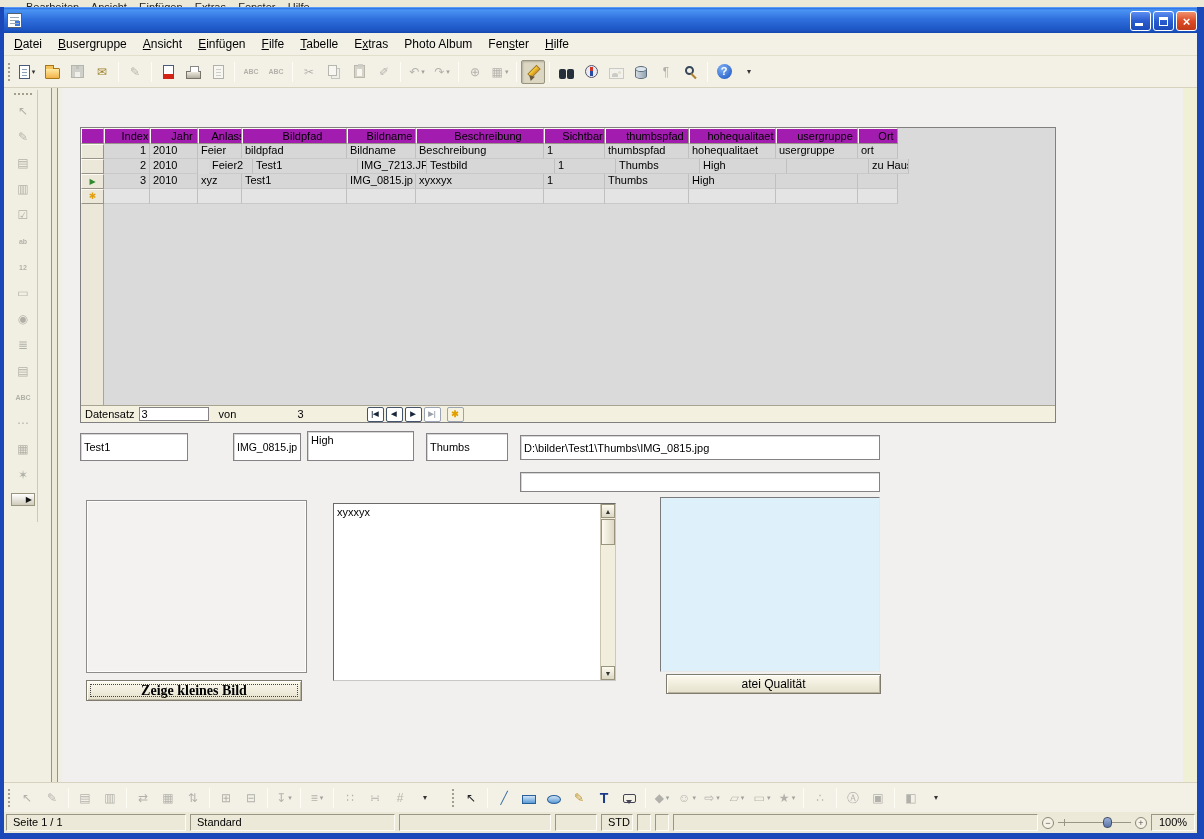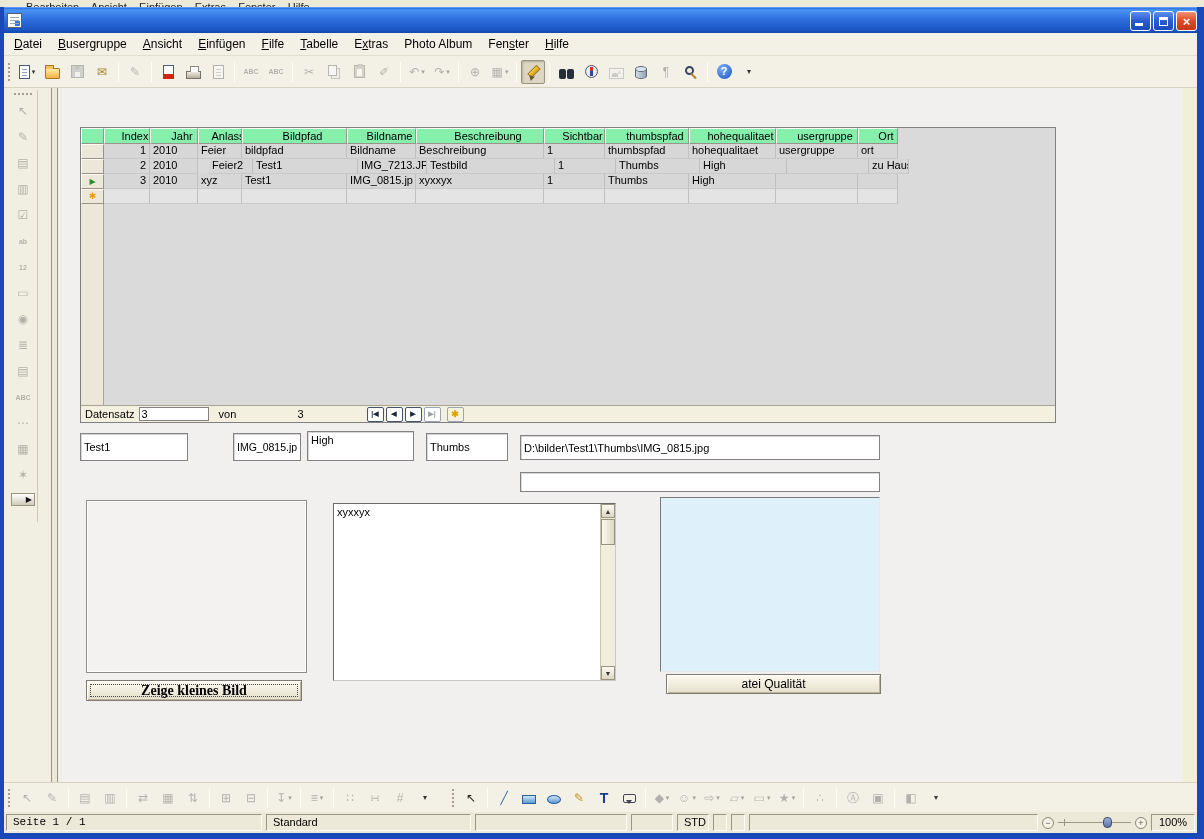--- a/index.html
+++ b/index.html
@@ -92,21 +92,21 @@
   
   .docarea{position:absolute;left:62px;top:88px;width:1121px;height:694px;background:#f1f0ee;}
   .vsplit{position:absolute;left:51px;top:88px;width:7px;height:694px;background:#ece9d8;border-left:1px solid #98948a;border-right:1px solid #98948a;}
   .palestrip{position:absolute;left:1183px;top:88px;width:14px;height:694px;background:#eff0d6;}
   .rscroll{position:absolute;left:1197px;top:330px;width:6px;height:32px;background:#1a3fa8;border-radius:3px;}
   
   .tablectl{position:absolute;left:80px;top:127px;width:976px;height:296px;background:#dadada;border:1px solid #808080;}
   .tgrid{position:absolute;left:0;top:0;right:0;bottom:17px;overflow:hidden;}
   .rowhdrstrip{position:absolute;left:0;top:0;bottom:0;width:23px;background:#ece8d9;border-right:1px solid #aaa692;}
   #table-head{display:flex;position:relative;}
-  .hcell{height:16px;background:#86efac;border:1px solid;border-color:#fdfbf2 #98948a #98948a #fdfbf2;
+  .hcell{height:16px;background:#a21caf;border:1px solid;border-color:#fdfbf2 #98948a #98948a #fdfbf2;
      font-size:11px;display:flex;align-items:center;justify-content:center;overflow:hidden;white-space:nowrap;flex:none;padding-left:16px;}
   #table-rows{position:relative;}
   .trow{display:flex;}
   .rhcell{height:15px;background:#ece8d9;border:1px solid;border-color:#fdfbf2 #98948a #98948a #fdfbf2;flex:none;
      display:flex;align-items:center;justify-content:center;font-size:8px;line-height:1;}
   .rhcell.cur{color:#2e8b2e;}
   .rhcell.new{color:#e0a010;font-size:9px;}
   .tcell{height:15px;background:#d7d7d7;border-right:1px solid #c0c0c0;border-bottom:1px solid #c9c9c9;
      font-size:11px;line-height:13px;padding:0 3px;white-space:nowrap;overflow:hidden;flex:none;}
   .trow.newrow .tcell{background:#e4e4e4;}
@@ -599,21 +599,21 @@
         <span class="tbtn dis">
           <span class="glyph">◧</span>
         </span>
         <span class="tbtn">
           <span class="glyph small">▾</span>
         </span>
       </span>
   </div>
 
   <div class="statusbar">
-    <span class="pane" style="width:256px;font-family:Liberation Mono, monospace;">Seite 1 / 1</span>
+    <span class="pane" style="width:180px;">Seite 1 / 1</span>
     <span class="pane" style="width:205px;">Standard</span>
     <span class="pane" style="width:152px;"></span>
     <span class="pane" style="width:42px;"></span>
     <span class="pane" style="width:32px;">STD</span>
     <span class="pane" style="width:12px;"></span>
     <span class="pane" style="width:12px;"></span>
     <span class="pane" style="flex:1;"></span>
     <span class="zoomslider">
       <span class="zbtn">−</span>
       <span class="ztrack">

